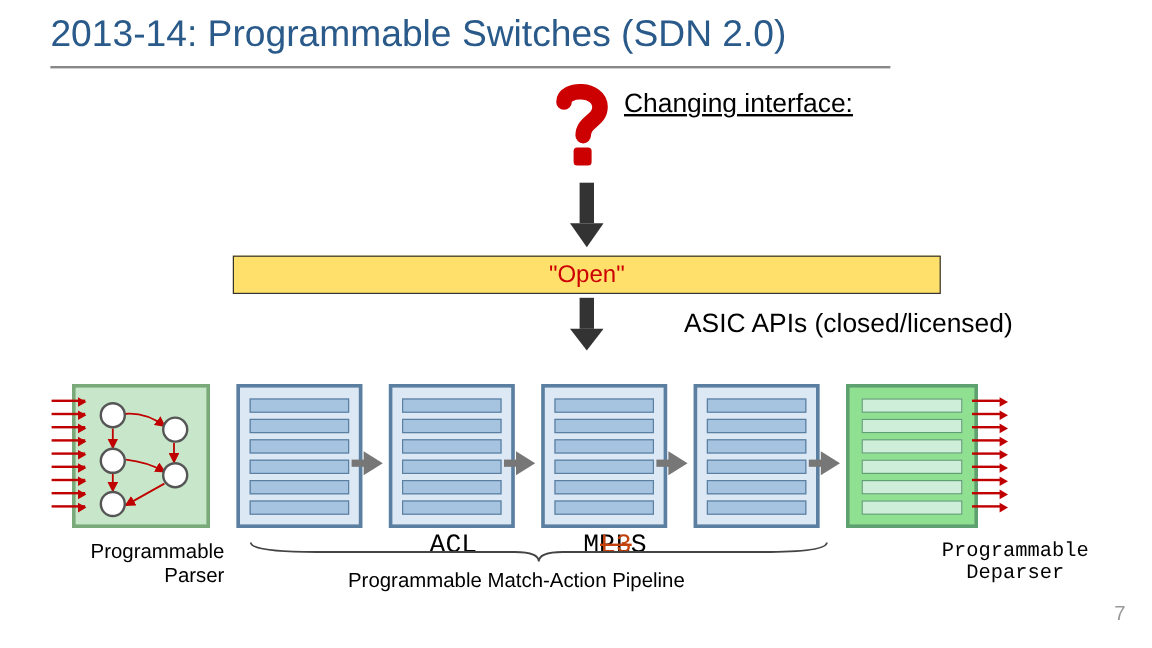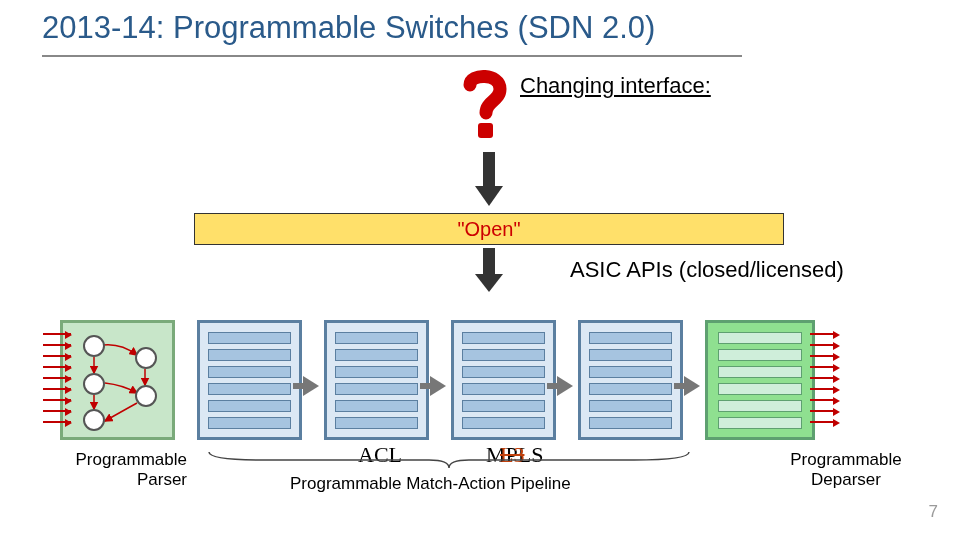--- a/index.html
+++ b/index.html
@@ -121,25 +121,25 @@
   .deparser-out .ao::after {
     content: ""; position: absolute; right: -6px; top: -4px;
     border-left: 7px solid #c00000; border-top: 4px solid transparent; border-bottom: 4px solid transparent;
   }
   .parser-label {
     position: absolute; left: 52px; top: 450px; width: 135px;
     text-align: right; font-size: 17px; font-family: Arial, sans-serif;
   }
   .deparser-label {
     position: absolute; right: 44px; top: 450px; width: 140px;
-    text-align: center; font-size: 17px; font-family: Liberation Sans, sans-serif;
+    text-align: center; font-size: 17px; font-family: Liberation Mono, monospace;
   }
   .stage-label {
     position: absolute; top: 442px; font-size: 22px;
-    font-family: Liberation Serif, serif;
+    font-family: Liberation Mono, monospace;
   }
   .stage-label.acl { left: 358px; }
   .stage-label.mpls { left: 486px; }
   .stage-label .strike { text-decoration: line-through; color: #c2410c; }
   .pipe-caption {
     position: absolute; left: 290px; top: 474px;
     font-size: 17px; font-family: Arial, sans-serif;
   }
   .bracket {
     position: absolute; left: 204px; top: 450px; width: 490px; height: 20px;

